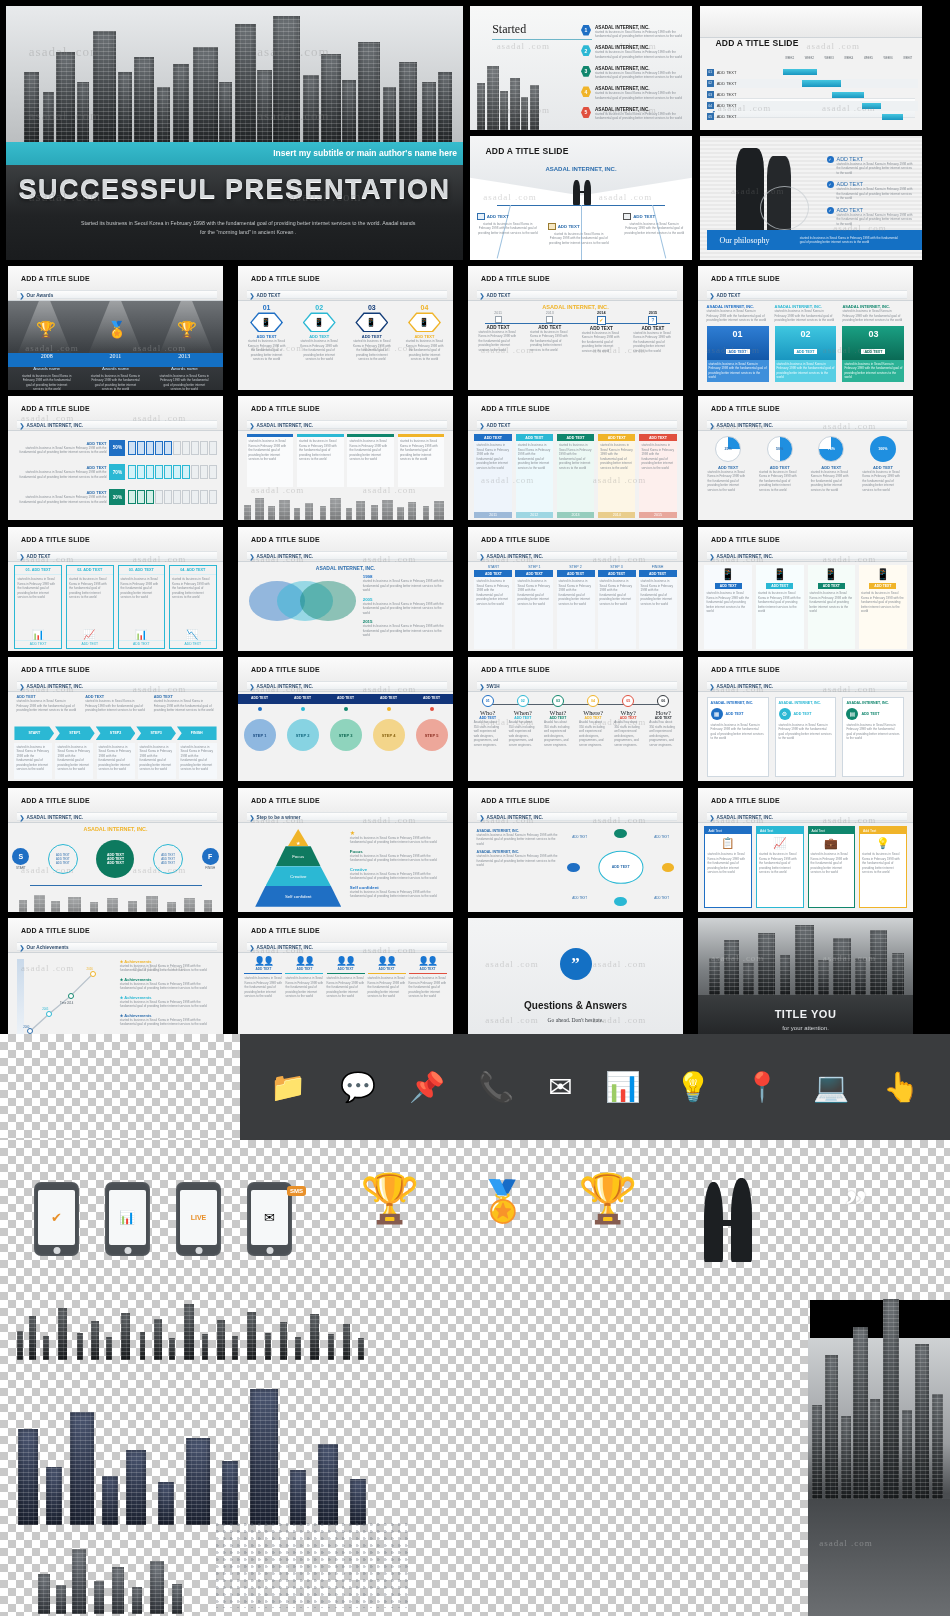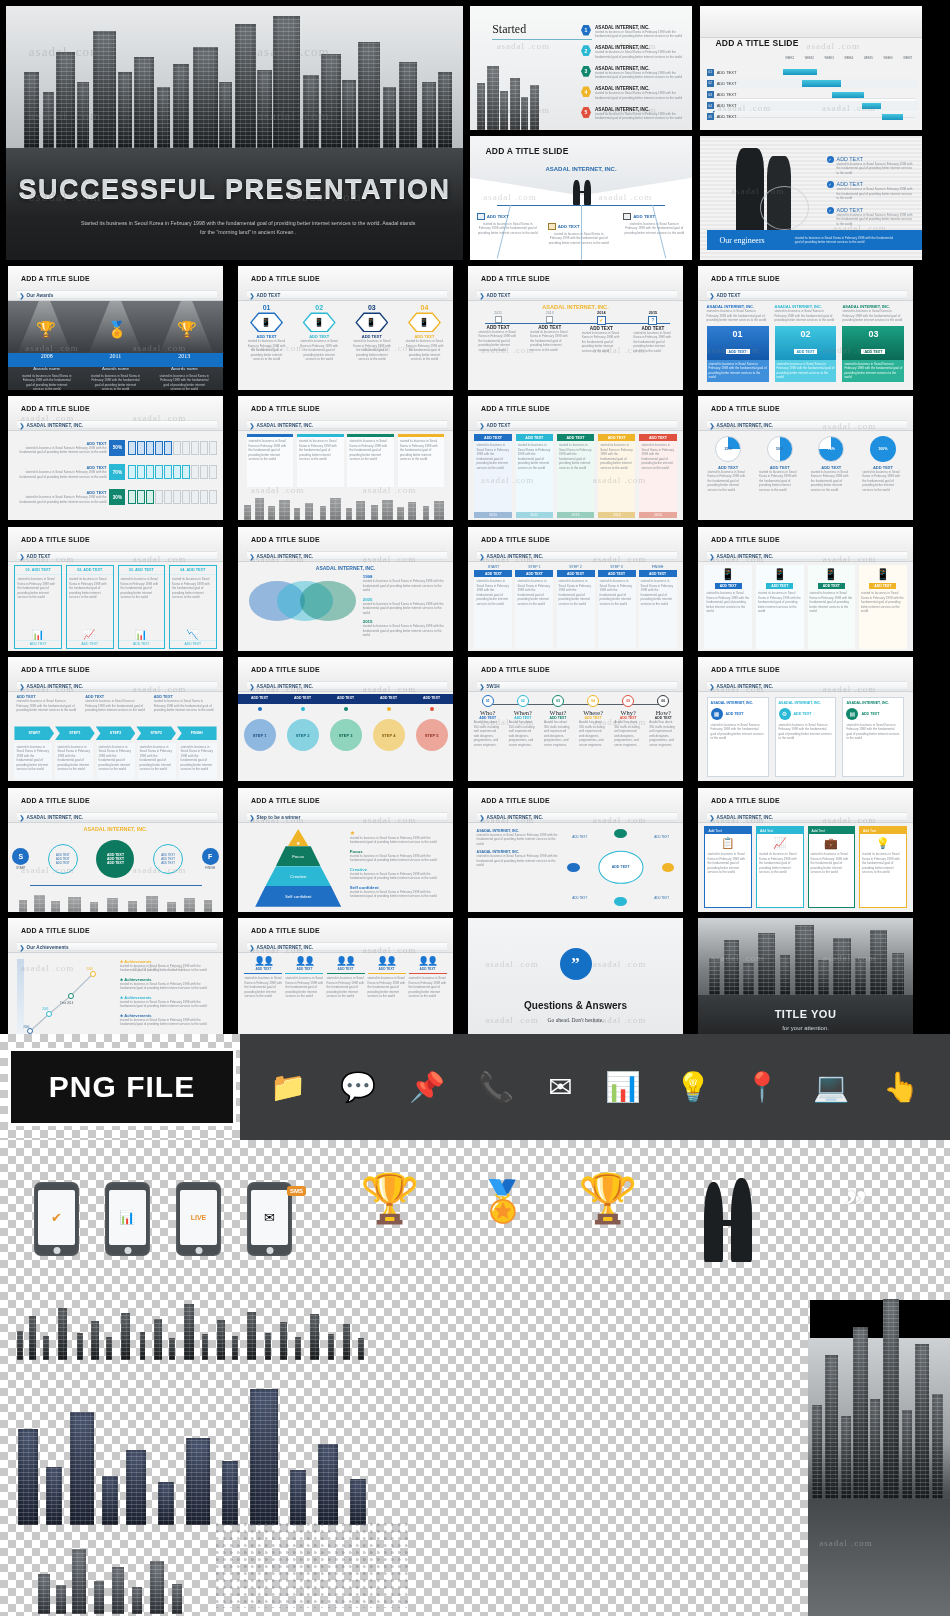--- a/index.html
+++ b/index.html
@@ -109,20 +109,23 @@
       <div class="bldg" style="left:65%; width:3.4%; height:29%; bottom:44%;"></div>
       <div class="bldg" style="left:69%; width:4.2%; height:37%; bottom:44%;"></div>
       <div class="bldg" style="left:73.5%;width:3.0%;height:27%; bottom:44%;"></div>
       <div class="bldg" style="left:77%; width:4.8%; height:42%; bottom:44%;"></div>
       <div class="bldg" style="left:82.5%;width:2.8%;height:24%; bottom:44%;"></div>
       <div class="bldg" style="left:86%; width:4.0%; height:34%; bottom:44%;"></div>
       <div class="bldg" style="left:91%; width:3.0%; height:26%; bottom:44%;"></div>
       <div class="bldg" style="left:94.5%;width:3.2%;height:30%; bottom:44%;"></div>
     </div>
     <div class="refl"></div>
+    <div class="heroband">
+      <span>Insert my subtitle or main author's name here</span>
+    </div>
     <div class="herotitle">SUCCESSFUL PRESENTATION</div>
     <div class="herosub">Started its business in Seoul Korea  in February 1998 with the fundamental goal of providing better internet services to the world. Asadal stands for the "morning land" in ancient Korean .</div>
     <div class="wmtxt" style="left:5%; top:15%; font-size:13px;">asadal .com</div>
     <div class="wmtxt" style="left:55%; top:15%; font-size:13px;">asadal .com</div>
     <div class="wmtxt" style="left:5%; top:40%; font-size:13px;">asadal .com</div>
     <div class="wmtxt" style="left:55%; top:40%; font-size:13px;">asadal .com</div>
     <div class="wmtxt" style="left:5%; top:72%; font-size:13px;">asadal .com</div>
     <div class="wmtxt" style="left:62%; top:72%; font-size:13px;">asadal .com</div>
   </div>
 
@@ -305,21 +308,21 @@
       <div style="display:flex;align-items:flex-start;gap:3px;">
         <div class="circ" style="width:7px;height:7px;flex:none;background:#1f6fc4;color:#fff;font-size:4px;display:flex;align-items:center;justify-content:center;">✓</div>
         <div>
           <div style="font-size:5.4px;color:#2f6fae;">ADD TEXT</div>
           <div class="ftxt">started its business in  Seoul  Korea  in  February  1998 with the fundamental goal of providing  better  internet services to the world</div>
         </div>
       </div>
     </div>
 
     <div style="position:absolute;left:3%;right:0;bottom:8%;height:16%;background:#1470c4;display:flex;align-items:center;">
-      <div style="margin-left:6%;color:#fff;font-size:8px;font-family:'Liberation Serif',serif;">Our engineers</div>
+      <div style="margin-left:6%;color:#fff;font-size:8px;font-family:'Liberation Serif',serif;">Our philosophy</div>
       <div class="ftxt" style="color:#d9e7f5;margin-left:14%;width:48%;">started its business in  Seoul  Korea  in  February  1998 with the fundamental goal of providing  better  internet services to the world</div>
     </div>
     <div class="wmtxt" style="left:14%;top:40%;">asadal .com</div>
     <div class="wmtxt" style="left:60%;top:70%;">asadal .com</div>
   </div>
 
   <div class="slide" style="left:8px; top:266px; width:215px; height:124px;">
     <div class="shdr" style="height:28%;"></div>
     <div class="stitle tm" style="top:7%;left:6%;">ADD A TITLE SLIDE</div>
     <div class="sband" style="top:19%;height:8%;">
@@ -1268,23 +1271,20 @@
     <div class="ico" style="color:#f5c43a;">📁</div>
     <div class="ico">💬</div>
     <div class="ico">📌</div>
     <div class="ico">📞</div>
     <div class="ico">✉</div>
     <div class="ico">📊</div>
     <div class="ico">💡</div>
     <div class="ico">📍</div>
     <div class="ico">💻</div>
     <div class="ico">👆</div>
-  </div>
-  <div id="pngbox">
-    <span>PNG FILE</span>
   </div>
 
   <div id="assets" class="checker">
     <div style="position:absolute;left:34px;top:42px;display:flex;gap:26px;align-items:flex-end;">
       <div class="phone">
           <div class="scr" style="color:#e8902a;">✔</div>
           <div class="hb"></div>
         </div>
       <div class="phone">
           <div class="scr">📊</div>

